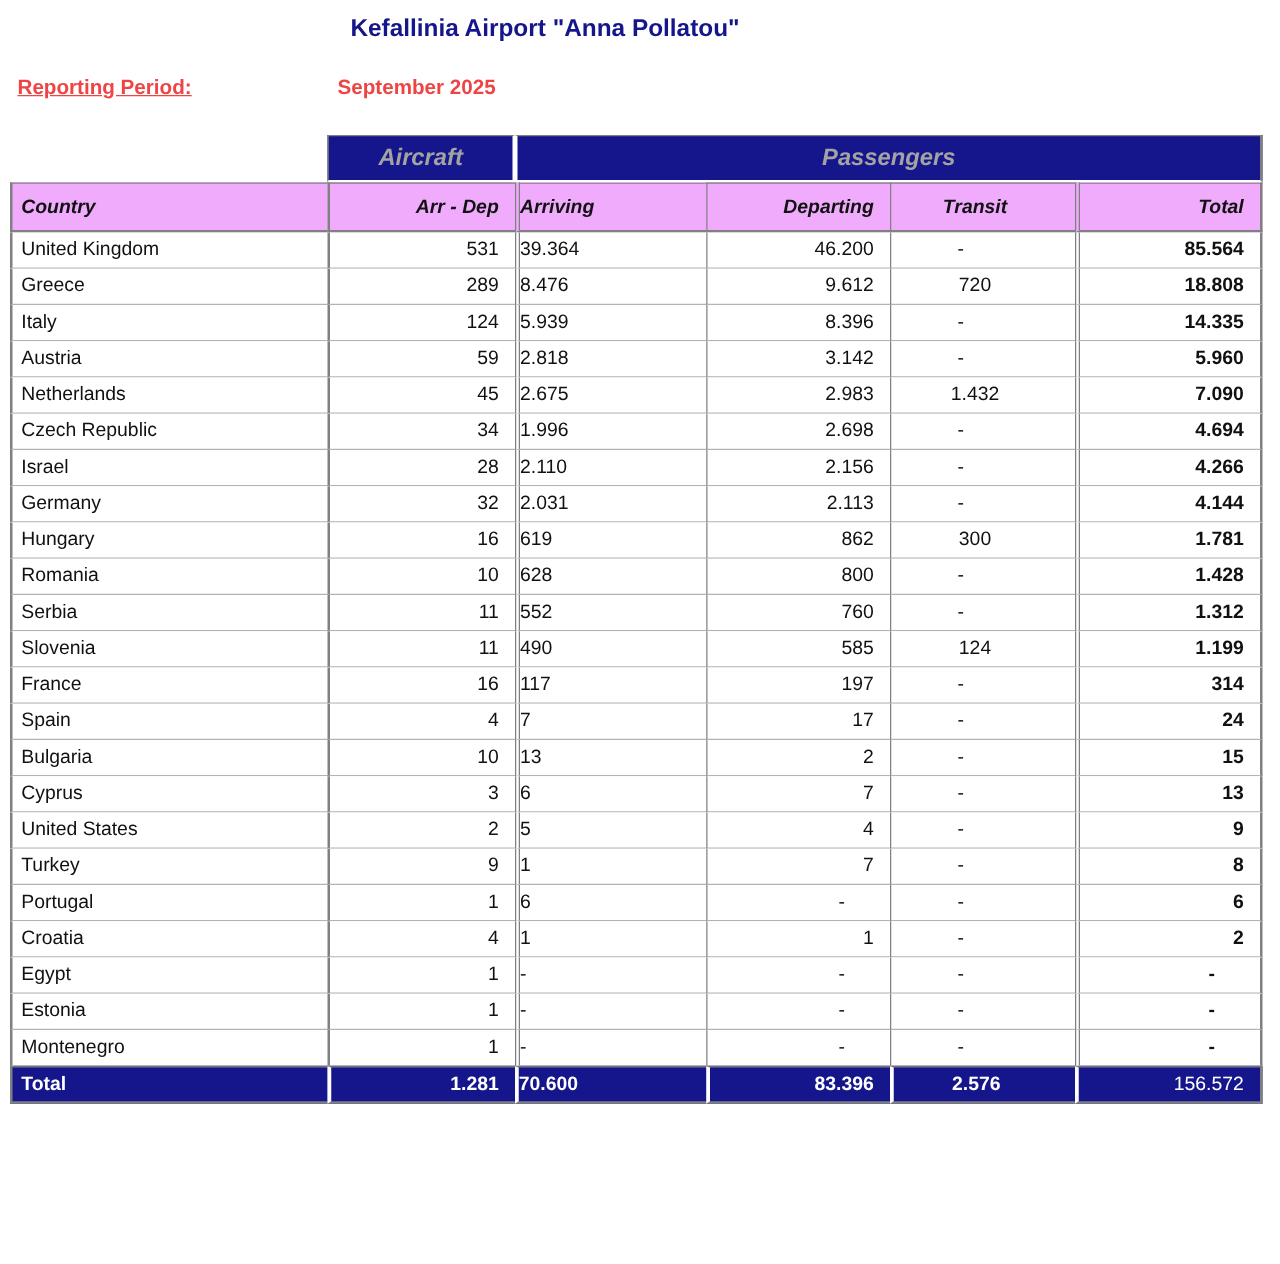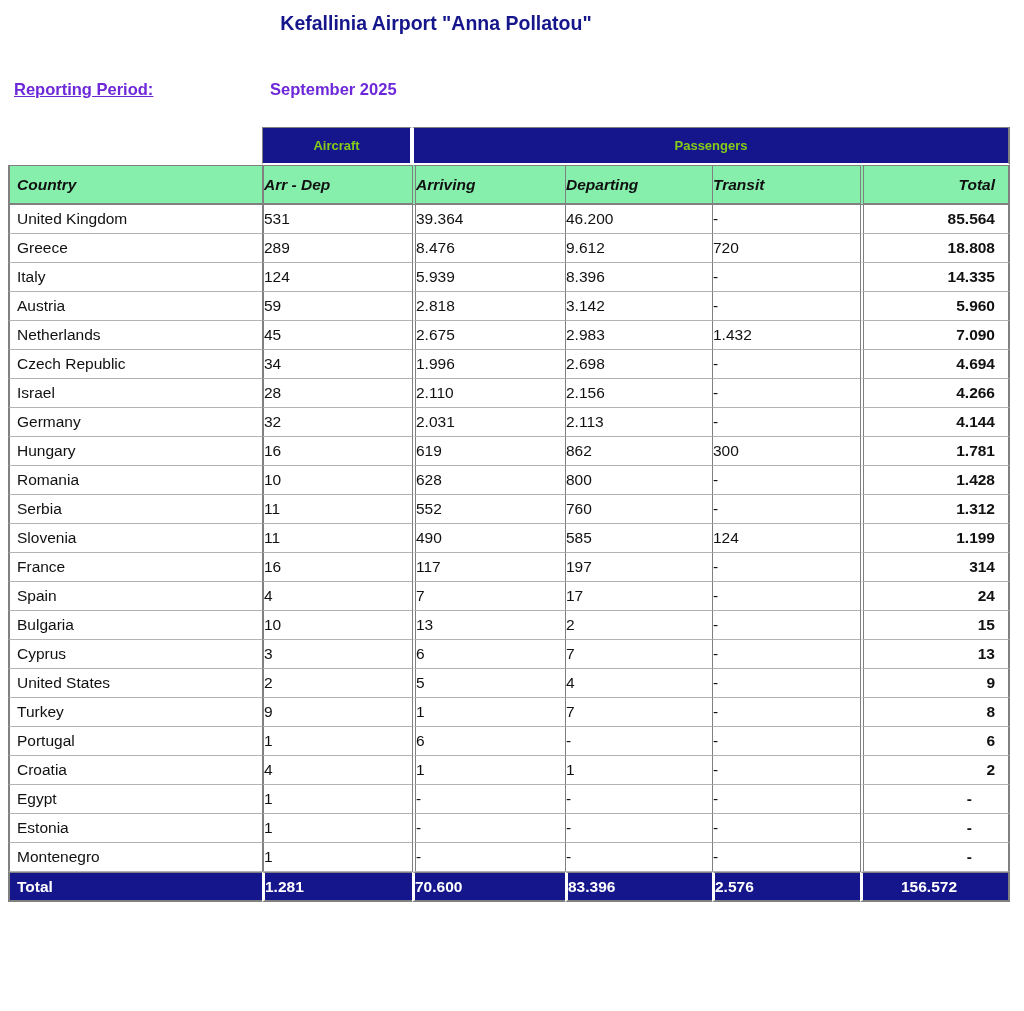--- a/index.html
+++ b/index.html
@@ -16,83 +16,84 @@
     width: 1024px;
     text-align: center;
     position: relative;
     left: -76px;
     font-size: 19.5px;
     font-weight: bold;
     color: #16168c;
   }
 
   .report-line {
-    margin-top: 45px;
+    margin-top: 26px;
     margin-left: 14px;
     font-size: 16.5px;
     font-weight: bold;
-    color: #6d28d9;
+    color: #ef4444;
   }
   .rp-label {
     display: inline-block;
     width: 256px;
     text-decoration: underline;
   }
   .rp-value { font-weight: bold; }
 
   table {
     border-spacing: 0;
     border-collapse: separate;
     table-layout: fixed;
     width: 1002px;
     margin-left: 8px;
     margin-top: 28px;
   }
 
   
   th.banner {
     background: #16168c;
-    color: #84cc16;
-    font-size: 13px;
+    color: #a3a3a3;
+    font-size: 19px;
     font-weight: bold;
     height: 38px;
     text-align: center;
     vertical-align: middle;
     border-top: 1px solid #808080;
     border-bottom: 2px solid #ffffff;
+    font-style: italic;
   }
   th.banner-spacer { background: #ffffff; border: none; }
   th.banner.aircraft {
     border-left: 1px solid #808080;
     border-right: 2px solid #ffffff;
   }
   th.banner.passengers {
     border-left: 2px solid #ffffff;
     border-right: 2px solid #808080;
     margin-top: 19px;
   }
 
   
   th.colhead {
-    background: #86efac;
+    background: #f0abfc;
     font-style: italic;
     font-weight: bold;
     font-size: 15.5px;
     height: 40px;
     vertical-align: middle;
     border-top: 1px solid #808080;
     border-bottom: 2px solid #808080;
   }
 
   
   .col-country  { border-left: 2px solid #808080; text-align: left;  padding-left: 7px; }
-  .col-arrdep   { border-left: 2px solid #808080; text-align: left; padding-right: 13px; }
+  .col-arrdep   { border-left: 2px solid #808080; text-align: right; padding-right: 13px; }
   .col-arriving { border-left: 4px double #808080; text-align: left; padding-right: 13px; }
-  .col-departing{ border-left: 1px solid #808080; text-align: left; padding-right: 13px; }
-  .col-transit  { border-left: 1px solid #808080; text-align: left; padding-right: 13px; }
+  .col-departing{ border-left: 1px solid #808080; text-align: right; padding-right: 13px; }
+  .col-transit  { border-left: 1px solid #808080; text-align: center; padding-right: 13px; }
   .col-total    { border-left: 4px double #808080; border-right: 2px solid #808080;
                   text-align: right; padding-right: 13px; }
 
   
   tbody td {
     background: #ffffff;
     font-size: 15.5px;
     height: 29px;
     vertical-align: middle;
     border-bottom: 1px solid #b3b3b3;
@@ -111,21 +112,21 @@
     height: 30px;
     border-bottom: 2px solid #808080;
     border-top: 1px solid #808080;
   }
   tr.total-row td.col-country { border-left: 2px solid #808080; }
   tr.total-row td.col-arrdep,
   tr.total-row td.col-arriving,
   tr.total-row td.col-departing,
   tr.total-row td.col-transit,
   tr.total-row td.col-total { border-left: 3px solid #ffffff; }
-  tr.total-row td.col-total { border-right: 2px solid #808080; font-weight: bold; text-align: center; }
+  tr.total-row td.col-total { border-right: 2px solid #808080; font-weight: normal; }
 </style>
 </head>
 <body>
 
 <div class="title">Kefallinia Airport "Anna Pollatou"</div>
 
 <div class="report-line">
   <span class="rp-label">Reporting Period:</span><span class="rp-value">September 2025</span>
 </div>
 

